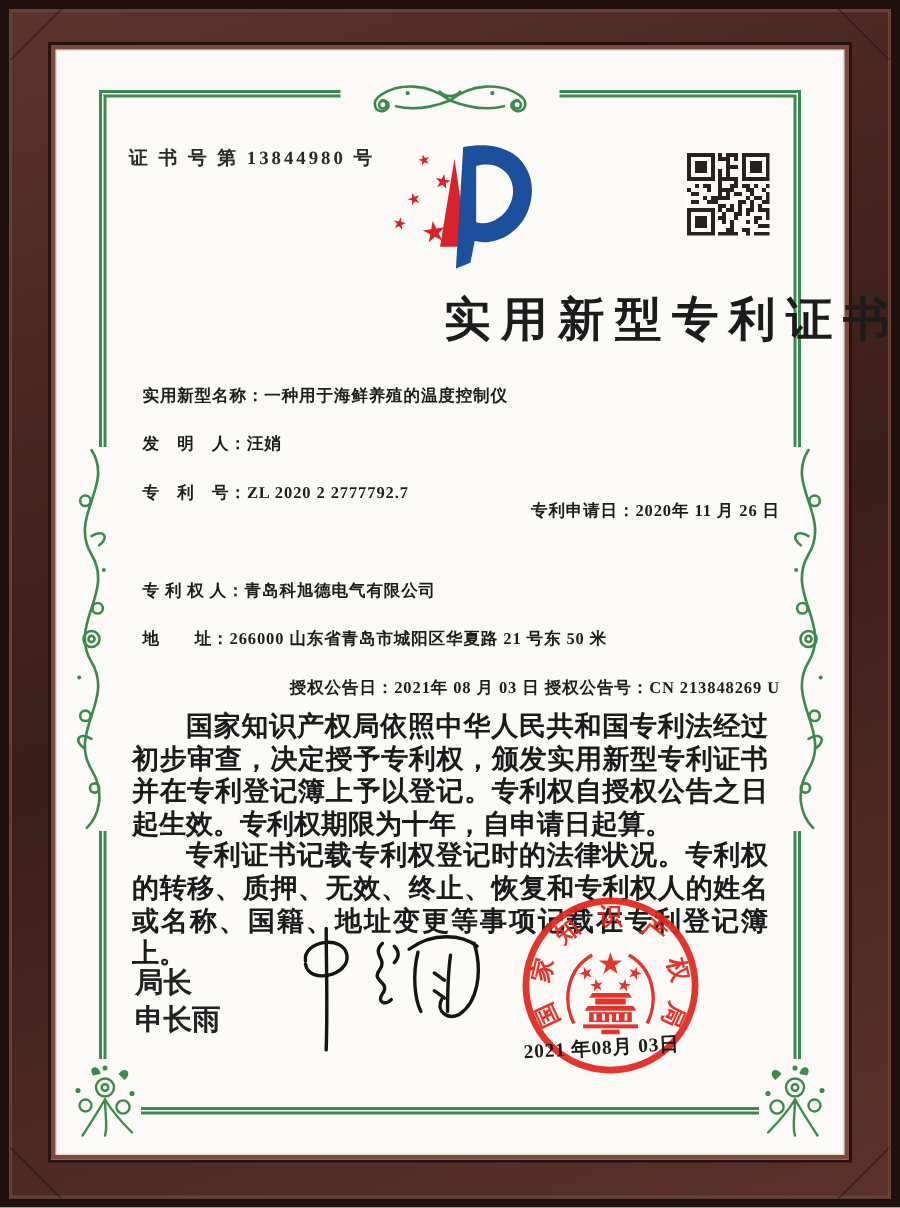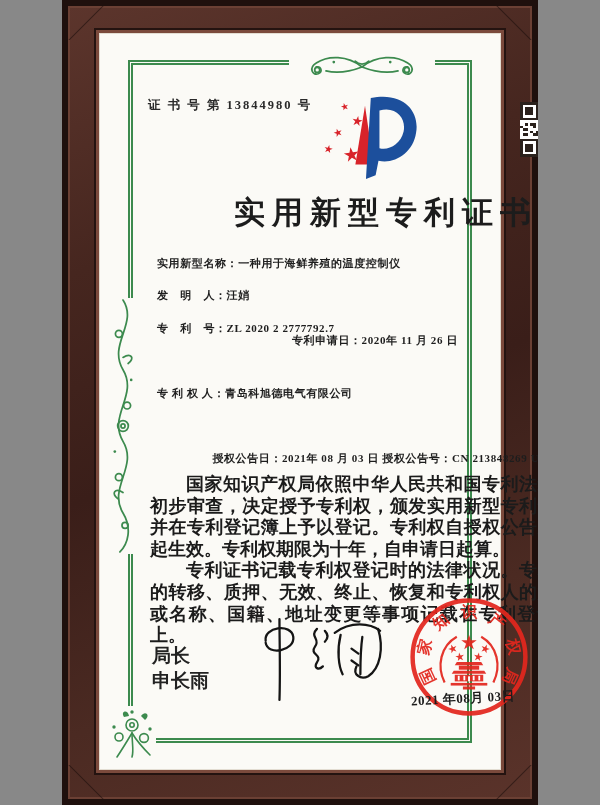--- a/index.html
+++ b/index.html
@@ -1,16 +1,16 @@
 <!DOCTYPE html>
 <html><head>
 <meta charset="utf-8">
 <style>
   html,body{margin:0;padding:0;background:#888;}
-  #stage{position:relative;width:476px;height:805px;margin:0 auto;overflow:hidden;
+  #stage{position:relative;width:600px;height:805px;margin:0 auto;overflow:hidden;
          font-family:"Liberation Serif",serif;background:#fbfaf6;}
   
   .frame{position:absolute;inset:0;border:6px solid #1f100d;
          background:linear-gradient(160deg,#5c352c 0%,#46261f 28%,#3a1e19 52%,#4b2a22 76%,#5a332a 100%);
          box-shadow:inset 0 0 0 2px #6b4034;}
   .mat{position:absolute;left:34px;right:34px;top:30px;bottom:32px;
        background:#fbfaf6;border:3px solid #7b4a3c;
        box-shadow:0 0 0 2px #241310, inset 0 0 0 1px #e3ddd2;}
   .miter{position:absolute;width:36px;height:34px;opacity:.5;}
   .miter.tl{top:0;left:0;background:linear-gradient(135deg,transparent 48%,#150a08 50%,transparent 52%);}
@@ -297,20 +297,21 @@
     </svg>
   </div>
 
   <div class="title">实用新型专利证书</div>
 
   <div class="row f0"><span>实用新型名称：</span><span>一种用于海鲜养殖的温度控制仪</span></div>
   <div class="row f1"><span>发　明　人：</span><span>汪娋</span></div>
   <div class="row f2"><span>专　利　号：</span><span>ZL 2020 2 2777792.7</span></div>
   <div class="row f3"><span>专利申请日：</span><span>2020年 11 月 26 日</span></div>
   <div class="row f4"><span>专 利 权 人：</span><span>青岛科旭德电气有限公司</span></div>
+  <div class="row f5"><span>地　　址：</span><span>266000 山东省青岛市城阳区华夏路 21 号东 50 米</span></div>
   <div class="row f6">
     <span class="pair1"><span>授权公告日：</span><span>2021年 08 月 03 日</span></span>
     <span><span>授权公告号：</span><span>CN 213848269 U</span></span>
   </div>
 
   <div class="paras">
     <p>国家知识产权局依照中华人民共和国专利法经过初步审查，决定授予专利权，颁发实用新型专利证书并在专利登记簿上予以登记。专利权自授权公告之日起生效。专利权期限为十年，自申请日起算。</p>
     <p>专利证书记载专利权登记时的法律状况。专利权的转移、质押、无效、终止、恢复和专利权人的姓名或名称、国籍、地址变更等事项记载在专利登记簿上。</p>
   </div>
 

